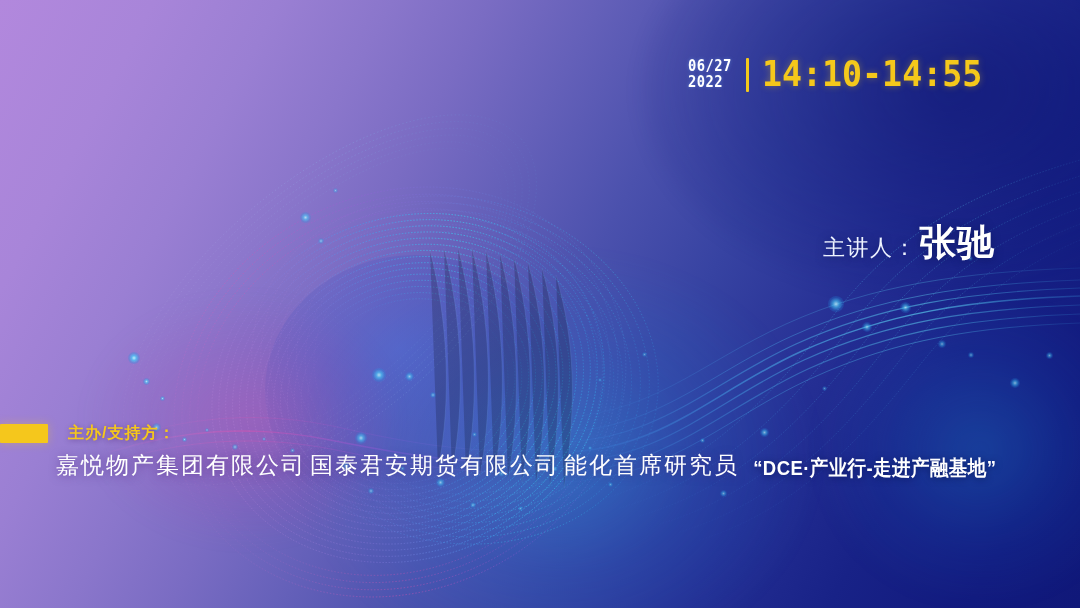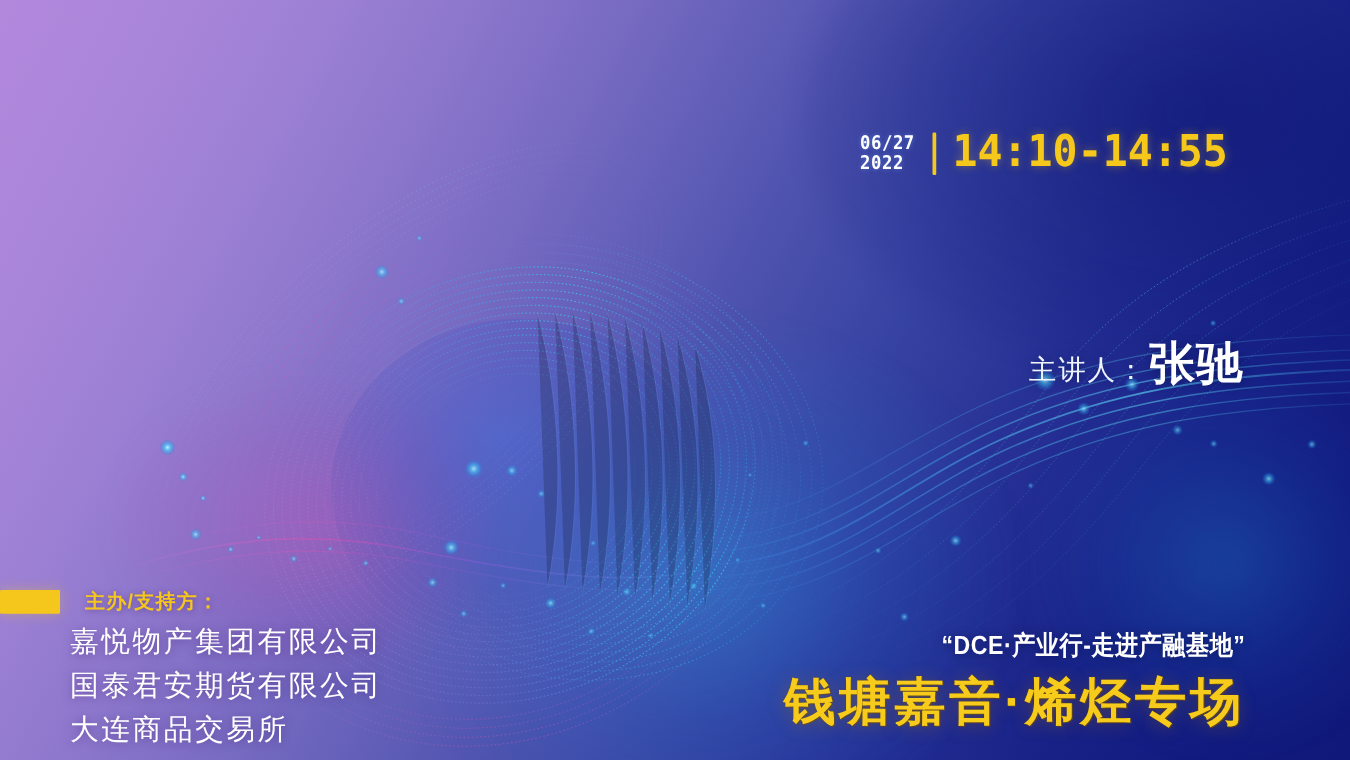--- a/index.html
+++ b/index.html
@@ -67,21 +67,21 @@
 
   
   .bokeh {
     position: absolute;
     border-radius: 50%;
     background: radial-gradient(circle at 50% 50%, rgba(190,245,255,0.95) 0%, rgba(70,205,250,0.72) 28%, rgba(35,150,230,0.30) 58%, rgba(20,90,200,0) 100%);
     filter: blur(0.6px);
   }
 
   
-  .content { position: absolute; inset: 0; margin-top: 48px; }
+  .content { position: absolute; inset: 0; }
 
   
   .datetime {
     position: absolute;
     right: 86px;
     top: 57px;
     display: flex;
     align-items: center;
     gap: 9px;
   }
@@ -190,22 +190,22 @@
     font-weight: 700;
     letter-spacing: 1px;
     white-space: nowrap;
     text-shadow: 0 1px 5px rgba(60,20,90,0.45);
   }
   .org-list {
     position: absolute;
     left: 56px;
     top: 450px;
     display: flex;
-    flex-direction: column;
     gap: 4px;
+    text-align: center;
   }
   .org-item {
     color: #ffffff;
     font-size: 23px;
     font-weight: 400;
     letter-spacing: 2px;
     white-space: nowrap;
     text-shadow: 0 1px 8px rgba(70,35,120,0.55);
   }
 
@@ -430,20 +430,19 @@
       <span class="speaker-name">张驰</span>
     </div>
 
     <div class="org-head">
       <div class="org-bar"></div>
       <div class="org-head-text">主办/支持方：</div>
     </div>
     <div class="org-list">
       <div class="org-item">嘉悦物产集团有限公司</div>
       <div class="org-item">国泰君安期货有限公司</div>
-      <div class="org-item">大连商品交易所</div>
+      <div class="org-item">能化首席研究员</div>
     </div>
 
     <div class="event-sub">“DCE·产业行-走进产融基地”</div>
-    <div class="event-main">钱塘嘉音·烯烃专场</div>
 
   </div>
 </div>
 
 </body></html>

